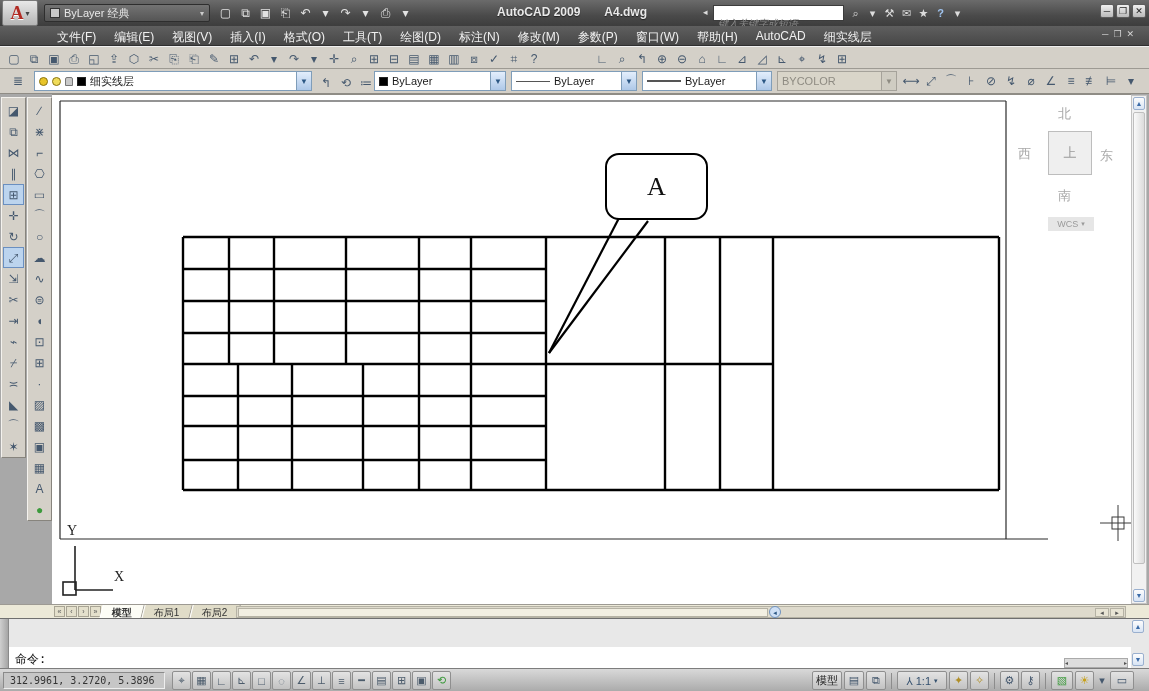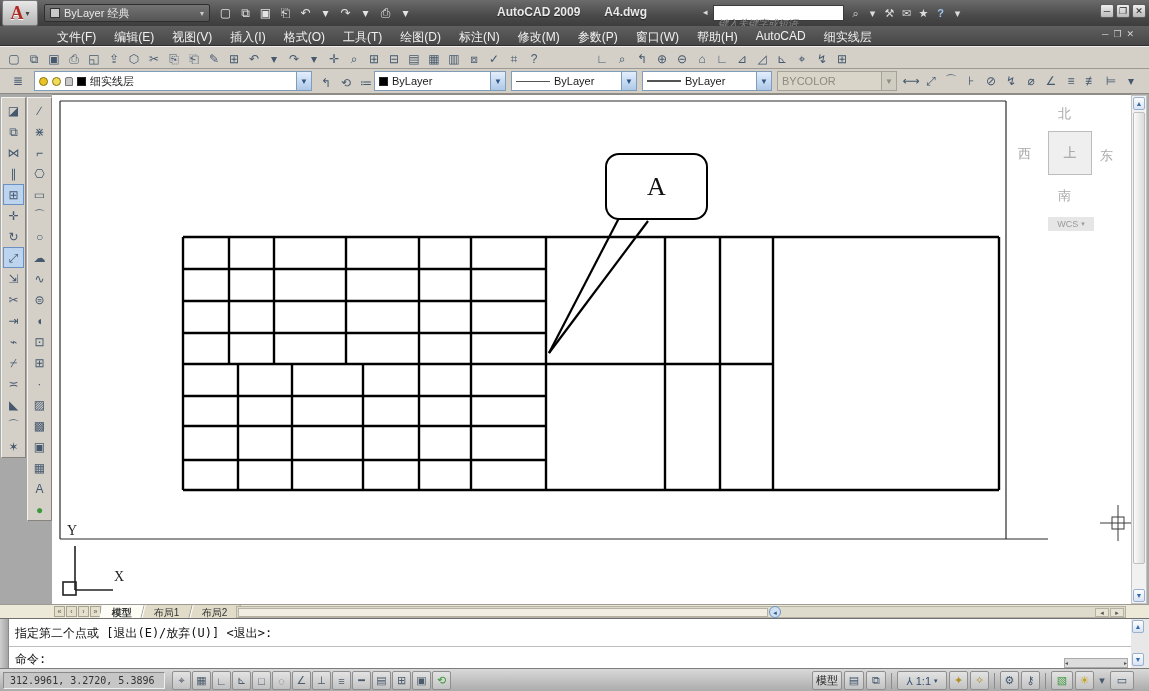--- a/index.html
+++ b/index.html
@@ -444,21 +444,20 @@
     <div id="h-scroll">
       <div id="h-thumb"></div>
       <span id="h-left-circle">◂</span>
       <span class="h-end-btn" style="right:16px">◂</span>
       <span class="h-end-btn" style="right:1px">▸</span>
     </div>
   </div>
 
   <div id="cmd" class="abs">
     <div id="cmd-grip"></div>
-    <div id="cmd-history">指定第二个点或 [退出(E)/放弃(U)] &lt;退出&gt;:</div>
     <div id="cmd-line">命令:</div>
     <div id="cmd-vscroll">
       <span class="sb-btn" style="top:0">▲</span>
       <span class="sb-btn" style="top:33px">▼</span>
     </div>
     <div id="cmd-hscroll">
       <span>◂</span>
       <span>▸</span>
     </div>
   </div>

